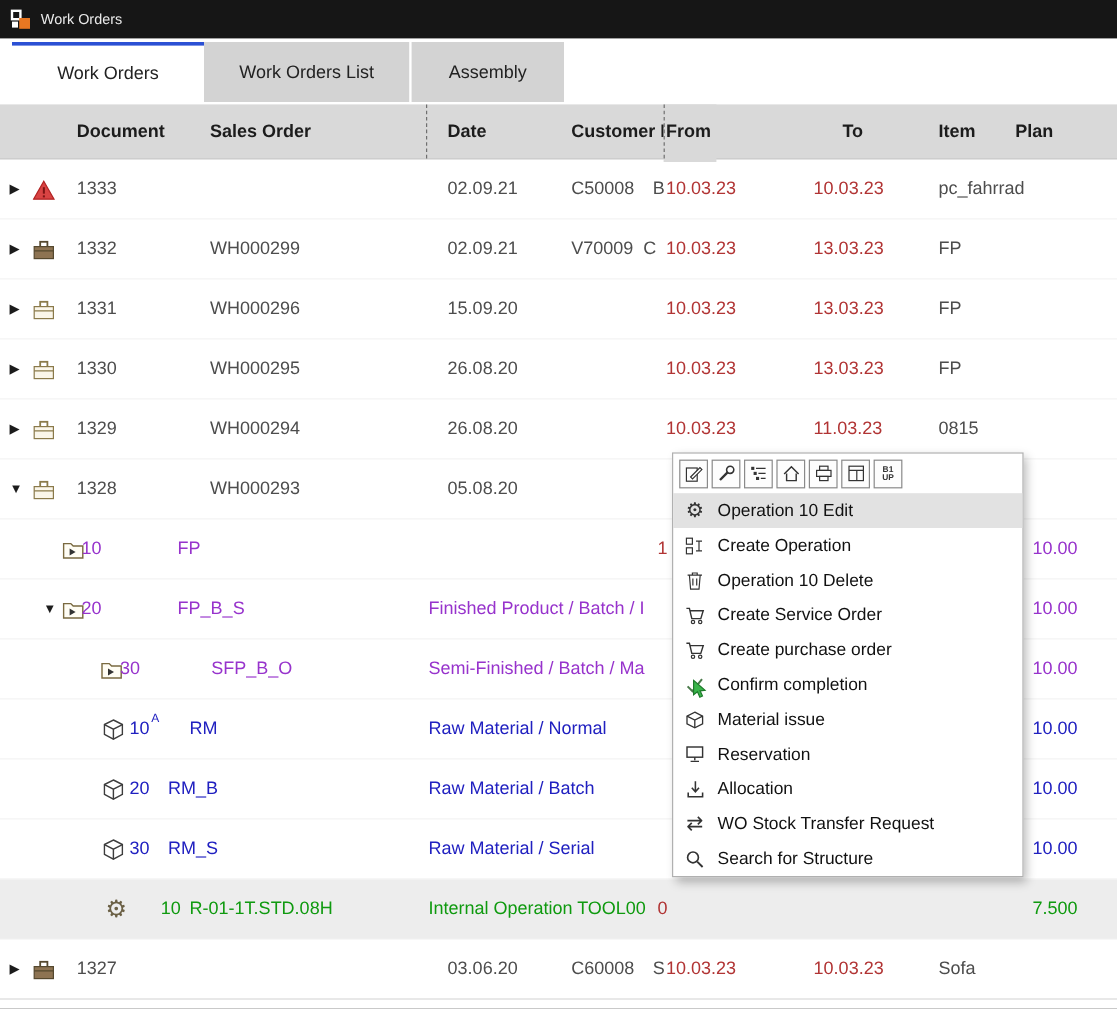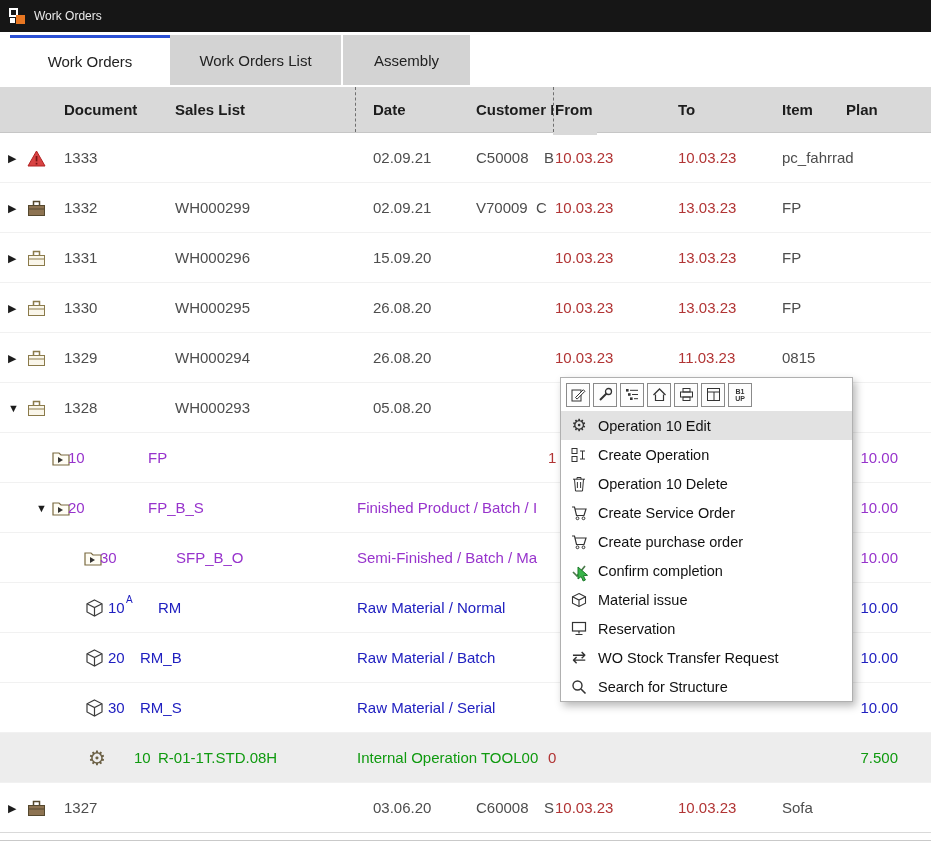--- a/index.html
+++ b/index.html
@@ -73,25 +73,25 @@
     <div class="tab t2">
         <span>Work Orders List</span>
       </div>
     <div class="tab t3">
         <span>Assembly</span>
       </div>
   </div>
 
   <div class="thead">
     <span class="h" style="left:64px">Document</span>
-    <span class="h" style="left:175px">Sales List</span>
+    <span class="h" style="left:175px">Sales Order</span>
     <span class="h" style="left:373px">Date</span>
     <span class="h" style="left:476px">Customer Name</span>
     <span class="h hfrom">From</span>
-    <span class="h" style="left:678px">To</span>
+    <span class="h" style="left:702px">To</span>
     <span class="h" style="left:782px">Item</span>
     <span class="h" style="left:846px">Plan</span>
     <span class="dash" style="left:355px"></span>
     <span class="dash" style="left:553px"></span>
   </div>
 
   <div class="row" style="top:133px">
     <span class="c arrow" style="left:8px">▶</span>
     <span class="c ricon" style="left:27px">
         <svg width="19" height="17" viewBox="0 0 19 17">
@@ -416,20 +416,29 @@
     <div class="mi">
       <span class="mico">
           <svg width="16" height="15" viewBox="0 0 16 15">
             <rect x="1.5" y="1.5" width="13" height="8.5" fill="none" stroke="#333" stroke-width="1.2"></rect>
             <path d="M8 10 v2.5 M4.5 13.5 h7" fill="none" stroke="#333" stroke-width="1.2"></path>
           </svg>
         </span>
       <span>Reservation</span>
     </div>
     <div class="mi">
+      <span class="mico">
+          <svg width="15" height="16" viewBox="0 0 15 16">
+            <path d="M7.5 1 v8 M4.5 6.5 L7.5 9.8 L10.5 6.5" fill="none" stroke="#333" stroke-width="1.3"></path>
+            <path d="M1.5 10.5 v3.5 h12 v-3.5" fill="none" stroke="#333" stroke-width="1.3"></path>
+          </svg>
+        </span>
+      <span>Allocation</span>
+    </div>
+    <div class="mi">
       <span class="mico glyph">⇄</span>
       <span>WO Stock Transfer Request</span>
     </div>
     <div class="mi">
       <span class="mico">
           <svg width="16" height="16" viewBox="0 0 16 16">
             <circle cx="6.5" cy="6.5" r="4.5" fill="none" stroke="#333" stroke-width="1.4"></circle>
             <path d="M10 10 L14.5 14.5" stroke="#333" stroke-width="1.6"></path>
           </svg>
         </span>

